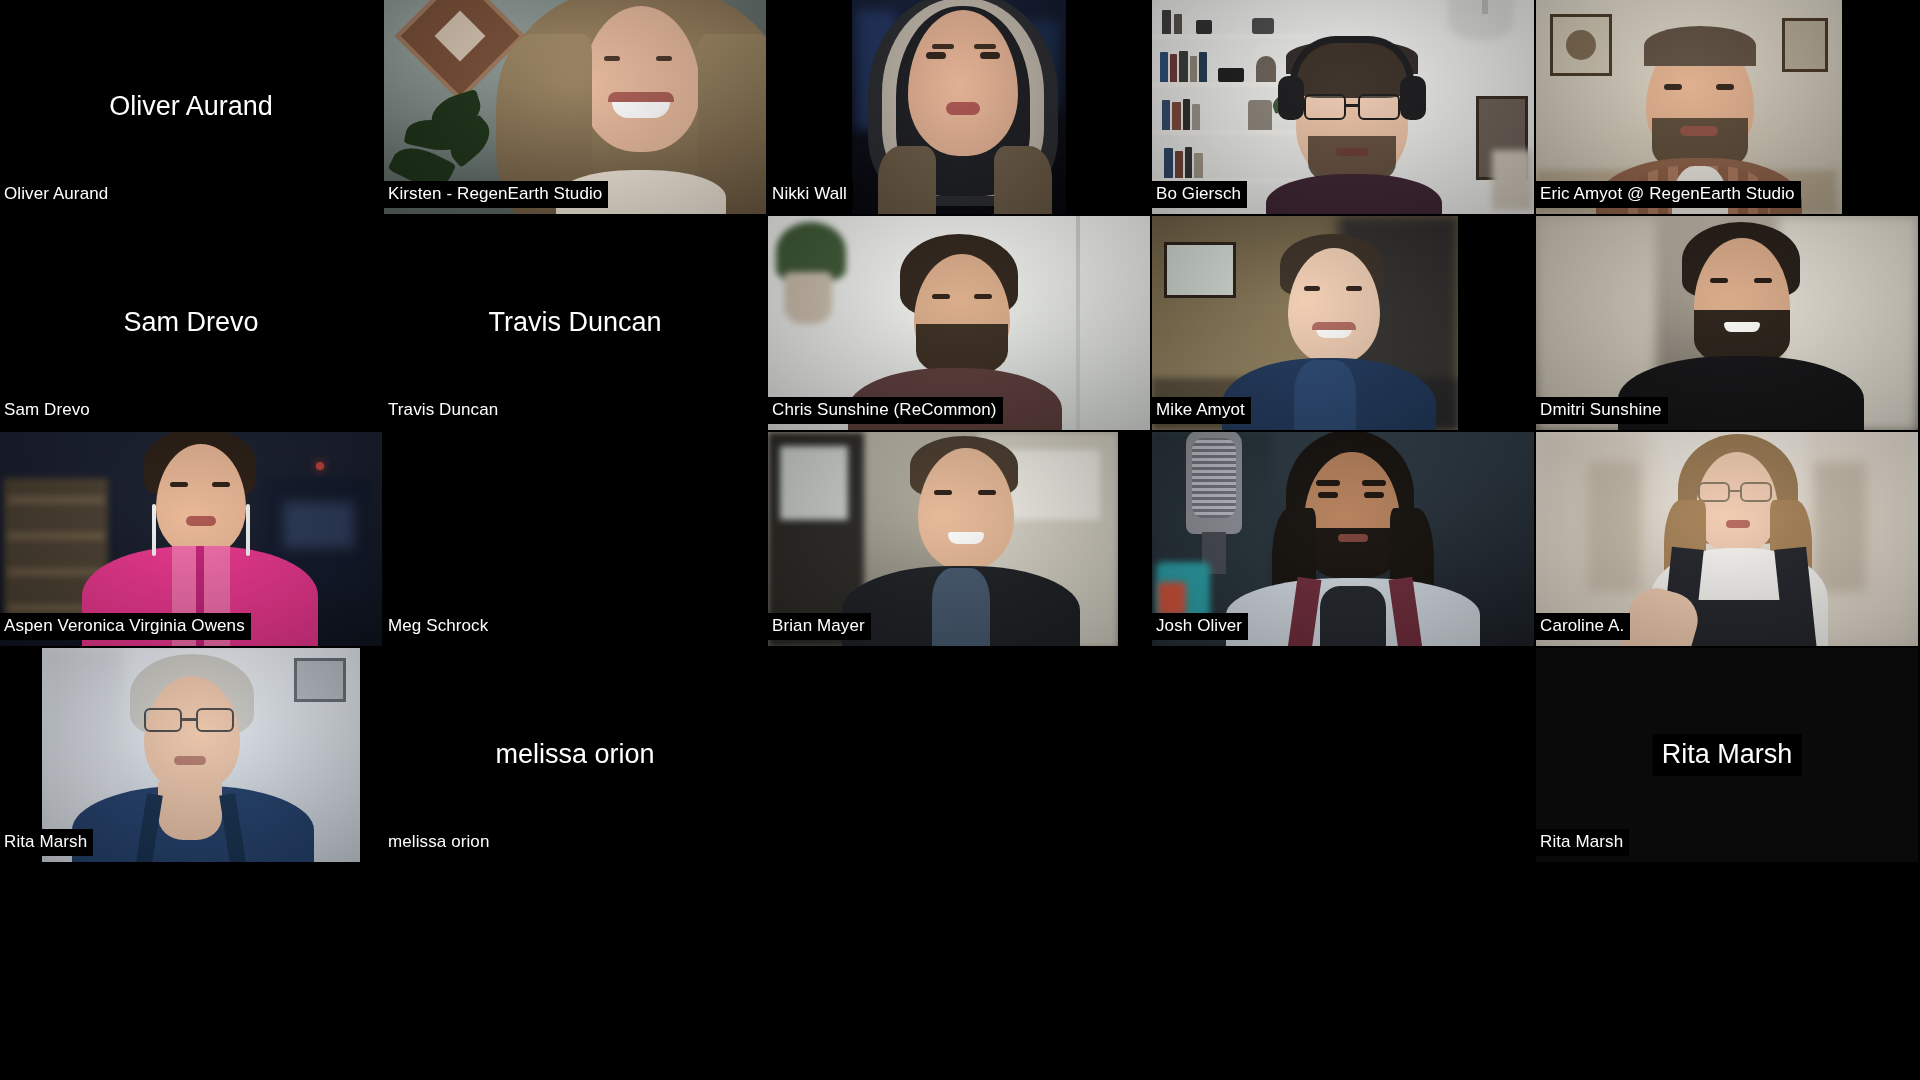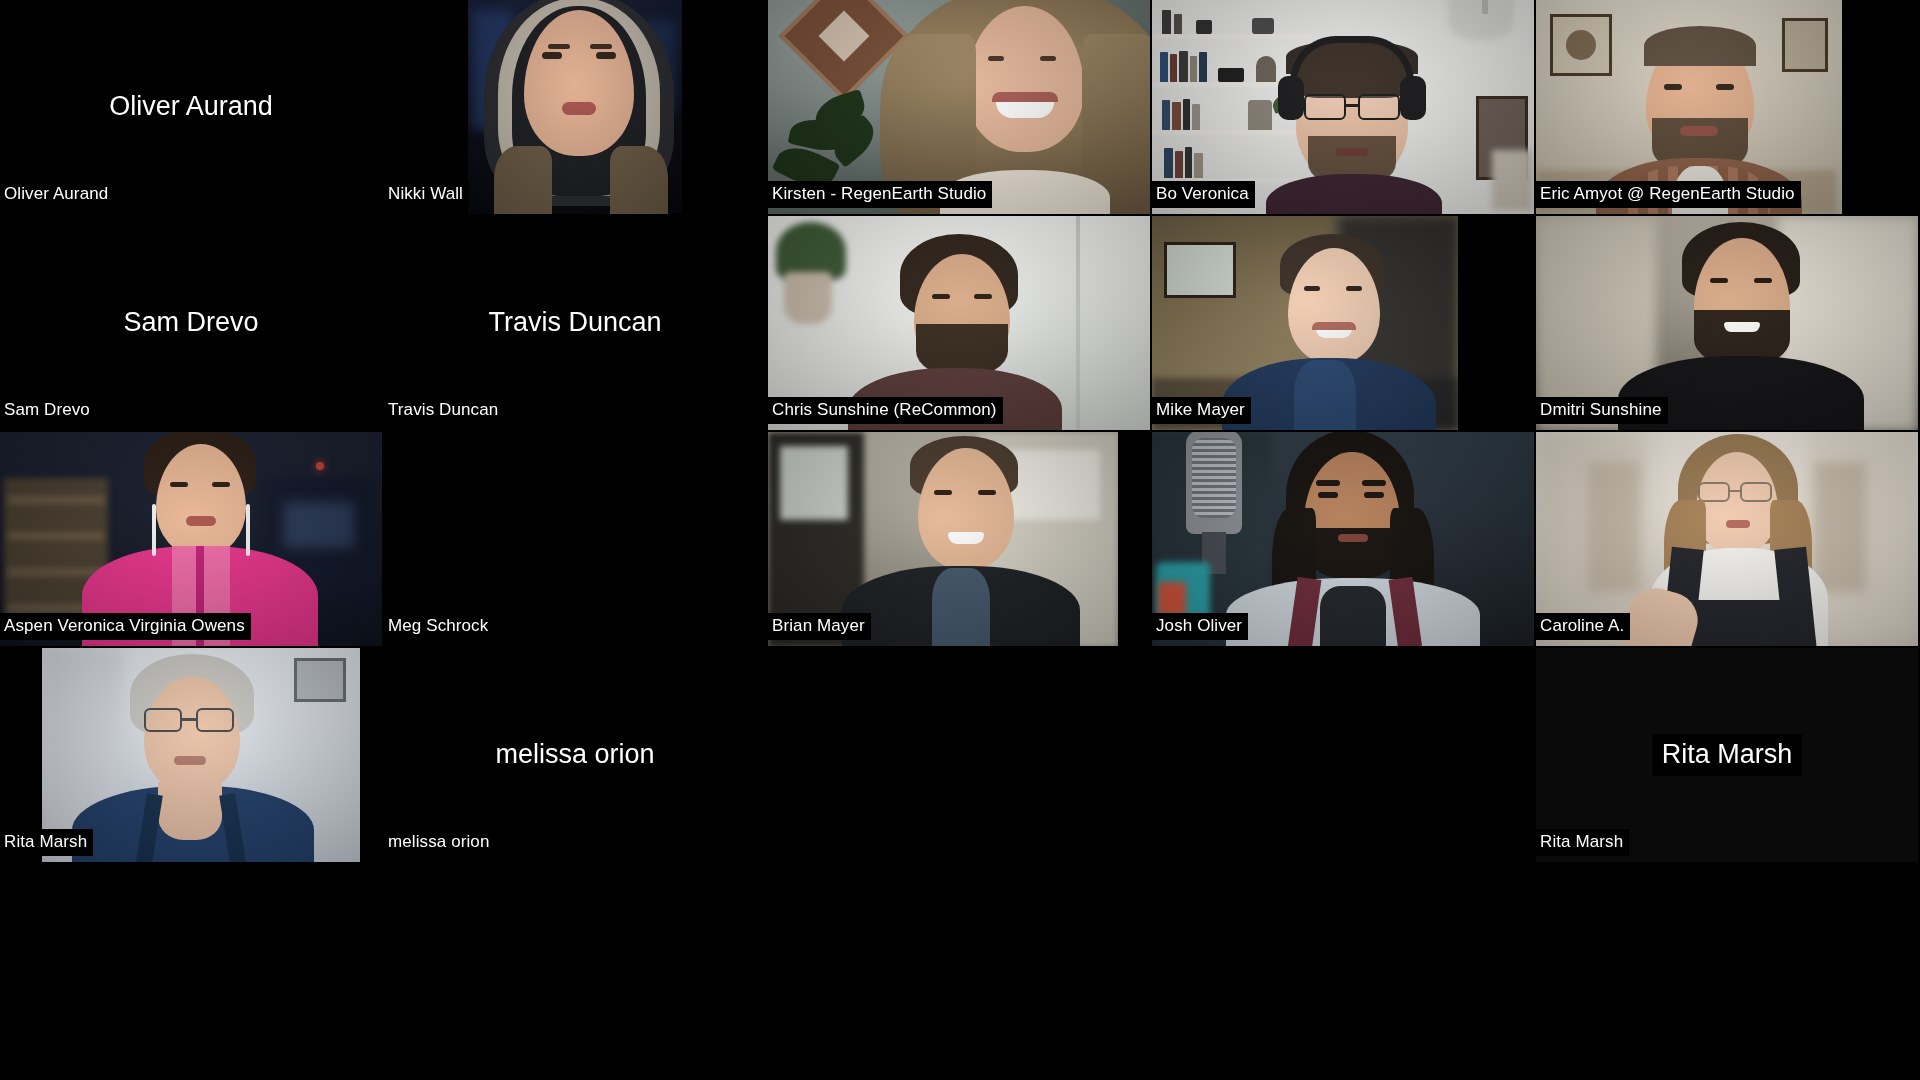--- a/index.html
+++ b/index.html
@@ -73,20 +73,47 @@
 <body>
 
 <div id="grid">
 
   <div class="tile">
     <div class="bigname">Oliver Aurand</div>
     <div class="namebar">Oliver Aurand</div>
   </div>
 
   <div class="tile">
+    <div class="vid" style="left:0;right:0;background:linear-gradient(160deg,#7d8a86 0%,#66726e 45%,#4c5a52 100%);">
+      <div class="blurbg" style="background:radial-gradient(ellipse at 18% 18%, #9aa5a0, transparent 60%);"></div>
+
+      <div style="position:absolute;left:30px;top:-10px;width:92px;height:92px;background:#7a5038;transform:rotate(45deg);border:4px solid #a47c5e;"></div>
+      <div style="position:absolute;left:58px;top:18px;width:36px;height:36px;background:#d9c7b4;transform:rotate(45deg);"></div>
+
+      <div class="plantleaf" style="left:46px;top:96px;width:52px;height:34px;transform:rotate(-18deg);"></div>
+      <div class="plantleaf" style="left:22px;top:120px;width:62px;height:30px;transform:rotate(12deg);"></div>
+      <div class="plantleaf" style="left:62px;top:126px;width:48px;height:30px;transform:rotate(-40deg);"></div>
+      <div class="plantleaf" style="left:8px;top:150px;width:60px;height:34px;transform:rotate(26deg);"></div>
+
+      <div class="person" style="left:112px;top:-6px;width:300px;height:222px;">
+        <div class="hair" style="left:8px;top:-8px;width:280px;height:228px;background:linear-gradient(180deg,#8a7253,#a08a65 40%,#6d5a41);border-radius:46% 46% 30% 30%;"></div>
+        <div class="head" style="left:86px;top:12px;width:118px;height:146px;background:#e4b79a;"></div>
+        <div style="position:absolute;left:108px;top:62px;width:16px;height:5px;background:#4a3428;border-radius:3px;"></div>
+        <div style="position:absolute;left:160px;top:62px;width:16px;height:5px;background:#4a3428;border-radius:3px;"></div>
+        <div style="position:absolute;left:116px;top:102px;width:58px;height:22px;background:#fdfdfd;border-radius:6px 6px 16px 16px;"></div>
+        <div style="position:absolute;left:112px;top:98px;width:66px;height:10px;background:#a85c52;border-radius:8px 8px 0 0;"></div>
+        <div class="hair" style="left:0;top:40px;width:96px;height:190px;background:linear-gradient(180deg,#a08a65,#6d5a41);border-radius:40% 10% 20% 40%;"></div>
+        <div class="hair" style="left:202px;top:40px;width:96px;height:190px;background:linear-gradient(180deg,#a08a65,#6d5a41);border-radius:10% 40% 40% 20%;"></div>
+        <div class="body" style="left:60px;top:176px;width:170px;height:60px;background:#efe6d8;"></div>
+      </div>
+    </div>
+    <div class="namebar">Kirsten - RegenEarth Studio</div>
+  </div>
+
+  <div class="tile">
     <div class="vid" style="left:84px;right:84px;background:#0b0d16;">
       <div class="blurbg" style="background:linear-gradient(170deg,#17203a,#0a0d16 55%,#06070c);"></div>
       <div class="soft2" style="position:absolute;left:4px;top:10px;width:40px;height:120px;background:#2e4a8a;opacity:.55;"></div>
       <div class="soft2" style="position:absolute;right:6px;top:20px;width:34px;height:90px;background:#244070;opacity:.5;"></div>
       <div class="person" style="left:16px;top:-4px;width:190px;height:226px;">
 
         <div style="position:absolute;left:0;top:-4px;width:190px;height:214px;background:#2a2b30;border-radius:48% 48% 32% 32%;"></div>
         <div style="position:absolute;left:14px;top:2px;width:162px;height:198px;background:#bfb6a8;border-radius:48% 48% 34% 34%;"></div>
         <div style="position:absolute;left:28px;top:10px;width:134px;height:190px;background:#1c1d22;border-radius:48% 48% 34% 34%;"></div>
         <div class="head" style="left:40px;top:14px;width:110px;height:146px;background:#e0ae90;"></div>
@@ -96,47 +123,20 @@
         <div style="position:absolute;left:106px;top:48px;width:22px;height:5px;background:#3a2a1e;border-radius:3px;"></div>
         <div style="position:absolute;left:78px;top:106px;width:34px;height:13px;background:#a8524d;border-radius:8px;"></div>
         <div style="position:absolute;left:10px;top:150px;width:58px;height:80px;background:#6a5a45;border-radius:40% 20% 0 0;"></div>
         <div style="position:absolute;left:126px;top:150px;width:58px;height:80px;background:#6a5a45;border-radius:20% 40% 0 0;"></div>
       </div>
     </div>
     <div class="namebar">Nikki Wall</div>
   </div>
 
   <div class="tile">
-    <div class="vid" style="left:0;right:0;background:linear-gradient(160deg,#7d8a86 0%,#66726e 45%,#4c5a52 100%);">
-      <div class="blurbg" style="background:radial-gradient(ellipse at 18% 18%, #9aa5a0, transparent 60%);"></div>
-
-      <div style="position:absolute;left:30px;top:-10px;width:92px;height:92px;background:#7a5038;transform:rotate(45deg);border:4px solid #a47c5e;"></div>
-      <div style="position:absolute;left:58px;top:18px;width:36px;height:36px;background:#d9c7b4;transform:rotate(45deg);"></div>
-
-      <div class="plantleaf" style="left:46px;top:96px;width:52px;height:34px;transform:rotate(-18deg);"></div>
-      <div class="plantleaf" style="left:22px;top:120px;width:62px;height:30px;transform:rotate(12deg);"></div>
-      <div class="plantleaf" style="left:62px;top:126px;width:48px;height:30px;transform:rotate(-40deg);"></div>
-      <div class="plantleaf" style="left:8px;top:150px;width:60px;height:34px;transform:rotate(26deg);"></div>
-
-      <div class="person" style="left:112px;top:-6px;width:300px;height:222px;">
-        <div class="hair" style="left:8px;top:-8px;width:280px;height:228px;background:linear-gradient(180deg,#8a7253,#a08a65 40%,#6d5a41);border-radius:46% 46% 30% 30%;"></div>
-        <div class="head" style="left:86px;top:12px;width:118px;height:146px;background:#e4b79a;"></div>
-        <div style="position:absolute;left:108px;top:62px;width:16px;height:5px;background:#4a3428;border-radius:3px;"></div>
-        <div style="position:absolute;left:160px;top:62px;width:16px;height:5px;background:#4a3428;border-radius:3px;"></div>
-        <div style="position:absolute;left:116px;top:102px;width:58px;height:22px;background:#fdfdfd;border-radius:6px 6px 16px 16px;"></div>
-        <div style="position:absolute;left:112px;top:98px;width:66px;height:10px;background:#a85c52;border-radius:8px 8px 0 0;"></div>
-        <div class="hair" style="left:0;top:40px;width:96px;height:190px;background:linear-gradient(180deg,#a08a65,#6d5a41);border-radius:40% 10% 20% 40%;"></div>
-        <div class="hair" style="left:202px;top:40px;width:96px;height:190px;background:linear-gradient(180deg,#a08a65,#6d5a41);border-radius:10% 40% 40% 20%;"></div>
-        <div class="body" style="left:60px;top:176px;width:170px;height:60px;background:#efe6d8;"></div>
-      </div>
-    </div>
-    <div class="namebar">Kirsten - RegenEarth Studio</div>
-  </div>
-
-  <div class="tile">
     <div class="vid" style="left:0;right:0;background:#e9e9e7;">
 
       <div class="shelf" style="left:0;top:34px;width:160px;height:5px;"></div>
       <div class="shelf" style="left:0;top:82px;width:160px;height:5px;"></div>
       <div class="shelf" style="left:0;top:130px;width:160px;height:5px;"></div>
       <div class="shelf" style="left:0;top:178px;width:160px;height:5px;"></div>
       <div style="position:absolute;left:4px;top:6px;width:150px;height:28px;">
         <div class="book" style="left:6px;width:9px;height:24px;background:#3b3b3b;"></div>
         <div class="book" style="left:18px;width:8px;height:20px;background:#55514c;"></div>
         <div class="book" style="left:40px;width:16px;height:14px;background:#2f2f2f;border-radius:2px;"></div>
@@ -183,21 +183,21 @@
 
         <div class="glasses" style="left:32px;top:52px;width:42px;height:26px;background:rgba(255,255,255,.12);"></div>
         <div class="glasses" style="left:86px;top:52px;width:42px;height:26px;background:rgba(255,255,255,.12);"></div>
         <div style="position:absolute;left:74px;top:62px;width:12px;height:3px;background:#1a1a1a;"></div>
 
         <div style="position:absolute;left:36px;top:94px;width:88px;height:52px;background:#4b3a2c;border-radius:0 0 48% 48%;opacity:.85;"></div>
         <div style="position:absolute;left:64px;top:106px;width:32px;height:8px;background:#6a3a33;border-radius:5px;"></div>
         <div class="body" style="left:-6px;top:132px;width:176px;height:64px;background:#3c2430;"></div>
       </div>
     </div>
-    <div class="namebar">Bo Veronica</div>
+    <div class="namebar">Bo Giersch</div>
   </div>
 
 
   <div class="tile">
     <div class="vid" style="left:0;right:76px;background:linear-gradient(180deg,#d9d2c4,#c9c0ae);">
       <div class="frame" style="left:14px;top:14px;width:62px;height:62px;background:#cfc6b2;border-color:#4a3a28;"></div>
       <div style="position:absolute;left:30px;top:30px;width:30px;height:30px;background:#7e6a52;border-radius:50%;"></div>
       <div class="frame" style="right:14px;top:18px;width:46px;height:54px;background:#b9ae99;border-color:#4a3a28;"></div>
       <div class="soft" style="position:absolute;left:0;bottom:0;width:300px;height:44px;background:#b6a78e;"></div>
       <div class="person" style="left:78px;top:34px;width:170px;height:186px;">
@@ -253,21 +253,21 @@
         <div class="hair" style="left:42px;top:-6px;width:104px;height:62px;background:#3b3026;border-radius:50% 50% 20% 20%;"></div>
         <div class="head" style="left:50px;top:8px;width:92px;height:116px;background:#f0cdb2;"></div>
         <div style="position:absolute;left:66px;top:46px;width:16px;height:5px;background:#2e2118;border-radius:3px;"></div>
         <div style="position:absolute;left:108px;top:46px;width:16px;height:5px;background:#2e2118;border-radius:3px;"></div>
         <div style="position:absolute;left:78px;top:86px;width:36px;height:12px;background:#fdfdfb;border-radius:4px 4px 12px 12px;"></div>
         <div style="position:absolute;left:74px;top:82px;width:44px;height:8px;background:#b06a5e;border-radius:6px 6px 0 0;"></div>
         <div class="body" style="left:-16px;top:118px;width:214px;height:100px;background:#223a5e;"></div>
         <div style="position:absolute;left:56px;top:120px;width:62px;height:98px;background:#2c4a74;border-radius:34% 34% 0 0;"></div>
       </div>
     </div>
-    <div class="namebar">Mike Mayer</div>
+    <div class="namebar">Mike Amyot</div>
   </div>
 
   <div class="tile">
     <div class="vid" style="left:0;right:0;background:linear-gradient(180deg,#b8b0a2,#8f887c 65%,#6a655c);">
       <div class="soft2" style="position:absolute;left:0;top:0;width:120px;height:216px;background:#cdc5b6;"></div>
       <div class="soft2" style="position:absolute;right:0;top:0;width:140px;height:216px;background:#e3ded2;"></div>
       <div class="person" style="left:110px;top:14px;width:190px;height:206px;">
         <div class="hair" style="left:36px;top:-8px;width:118px;height:76px;background:#241c15;border-radius:50% 50% 22% 22%;"></div>
         <div class="head" style="left:48px;top:8px;width:96px;height:120px;background:#d8a987;"></div>
         <div style="position:absolute;left:64px;top:48px;width:18px;height:5px;background:#231810;border-radius:3px;"></div>

